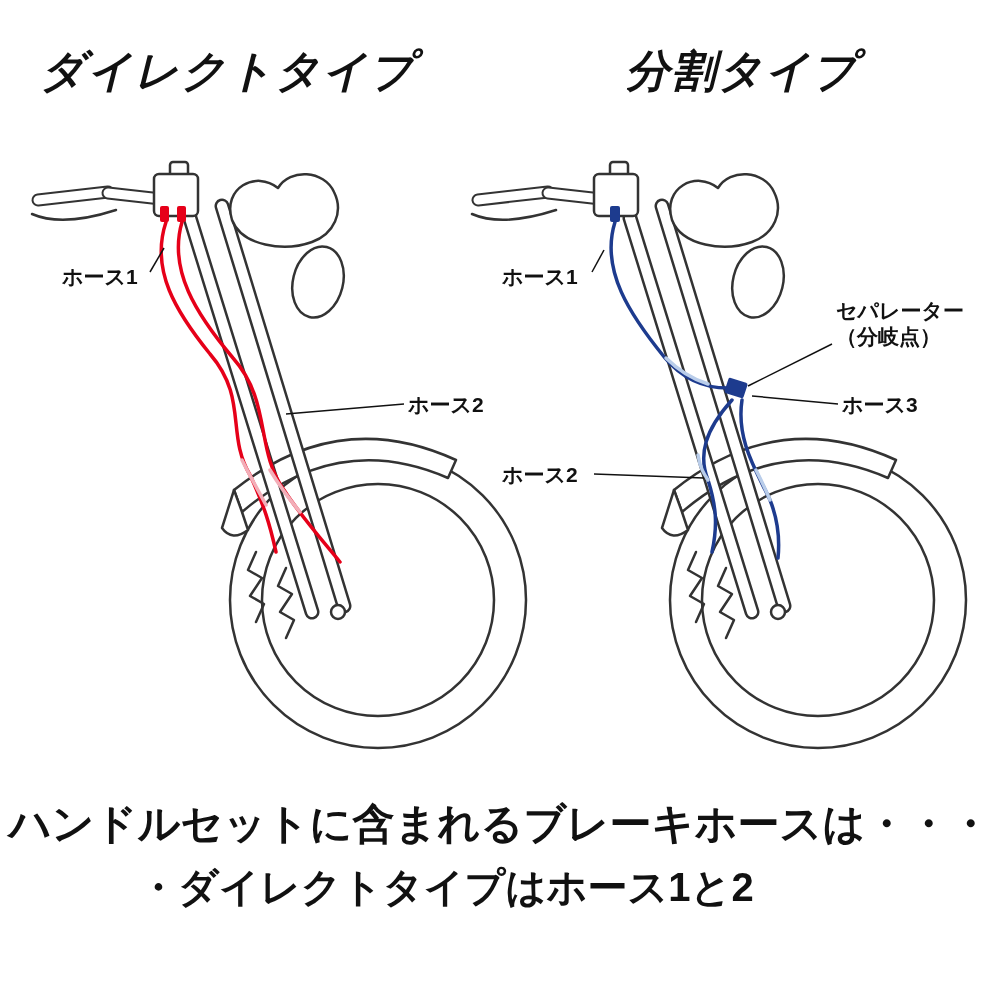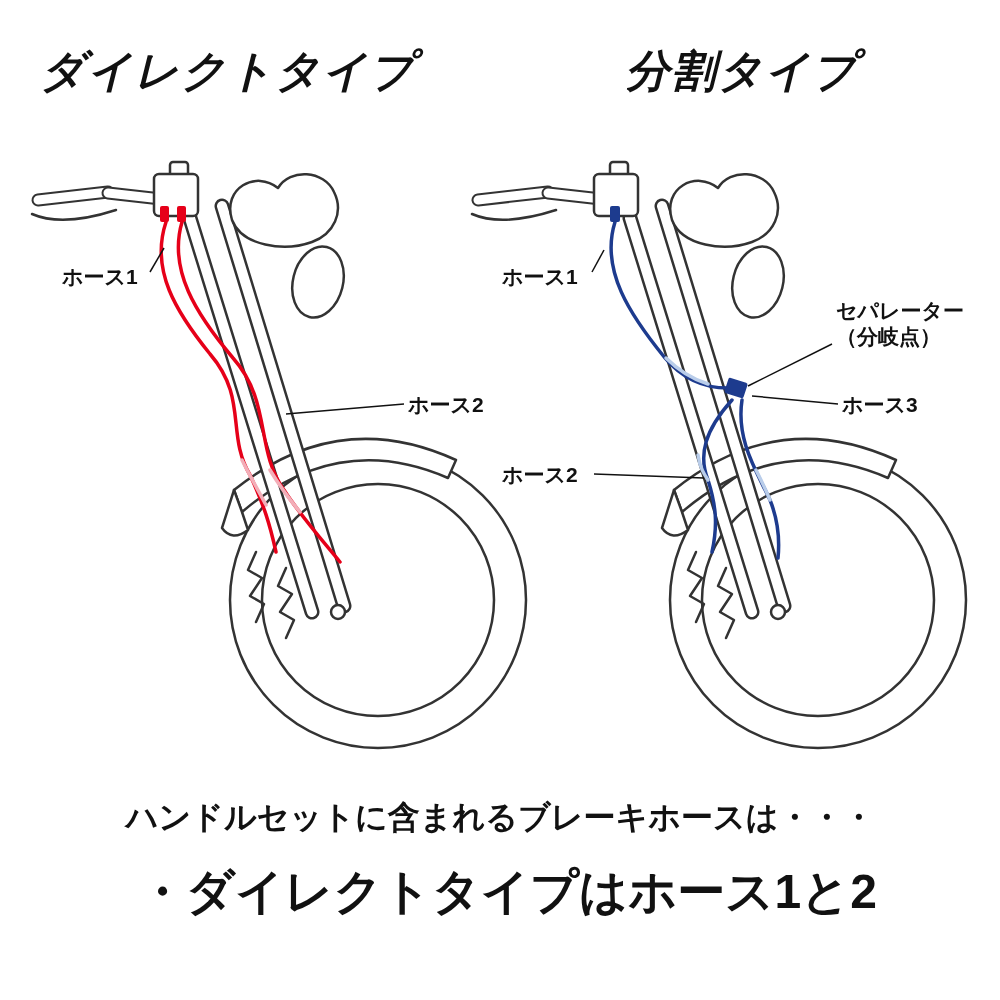--- a/index.html
+++ b/index.html
@@ -2,22 +2,22 @@
 <html><head>
 <meta charset="utf-8">
 <style>
   html,body{margin:0;padding:0;background:#fff;}
   body{font-family:"Liberation Sans","DejaVu Sans",sans-serif;color:#000;}
   .canvas{position:relative;width:1000px;height:1000px;background:#fff;overflow:hidden;}
   .title{position:absolute;top:42px;transform:translateX(-50%);font-size:44px;font-weight:bold;font-style:italic;letter-spacing:2px;white-space:nowrap;color:#111;}
   .title-direct{left:228px;}
   .title-split{left:742px;}
   .art{position:absolute;left:0;top:0;width:1000px;height:1000px;}
-  .footer-intro{position:absolute;top:796px;left:50%;transform:translateX(-50%);font-size:32px;font-weight:bold;white-space:nowrap;color:#111;}
-  .bullet{position:absolute;left:138px;font-size:48px;font-weight:bold;white-space:nowrap;color:#111;}
+  .footer-intro{position:absolute;top:796px;left:50%;transform:translateX(-50%);font-size:42px;font-weight:bold;white-space:nowrap;color:#111;}
+  .bullet{position:absolute;left:138px;font-size:40px;font-weight:bold;white-space:nowrap;color:#111;}
   .bullet-1{top:860px;}
   .bullet-2{top:918px;}
   svg text{font-family:"Liberation Sans","DejaVu Sans",sans-serif;font-weight:bold;font-size:21px;fill:#111;}
   .line-art{stroke:#333;fill:none;stroke-width:2.5;stroke-linejoin:round;stroke-linecap:round;}
   .fill-white{fill:#fff;}
   .tube-out{stroke:#333;stroke-width:15;stroke-linecap:round;fill:none;}
   .tube-in{stroke:#fff;stroke-width:10;stroke-linecap:round;fill:none;}
   .bar-out{stroke:#333;stroke-width:13;stroke-linecap:round;fill:none;}
   .bar-in{stroke:#fff;stroke-width:9;stroke-linecap:round;fill:none;}
   .hose{fill:none;stroke-width:3.5;stroke-linecap:round;}

